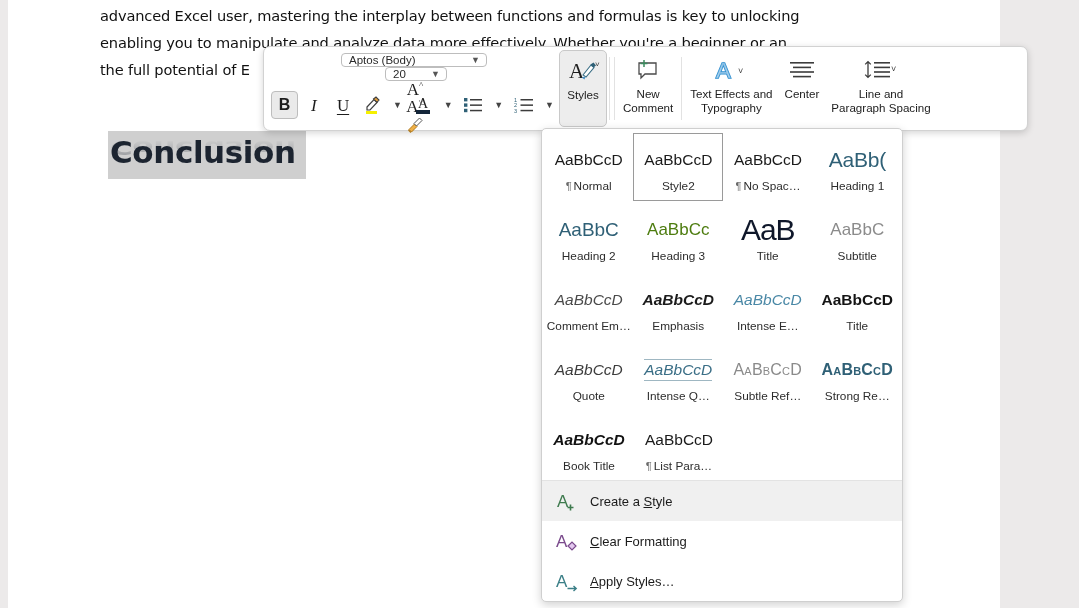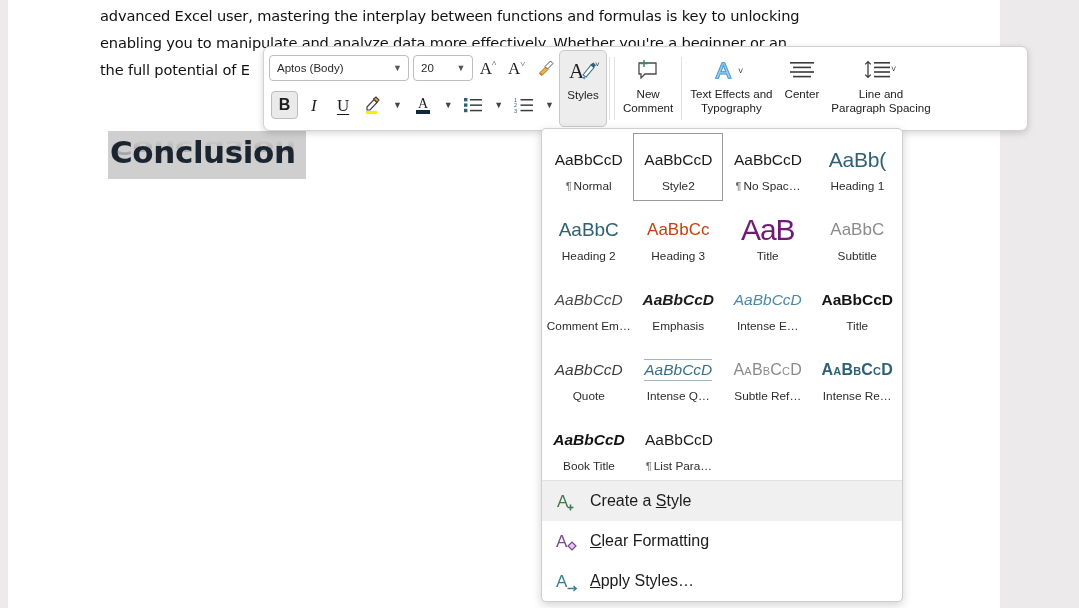--- a/index.html
+++ b/index.html
@@ -55,21 +55,21 @@
 
   
   #mini-toolbar{
     position:absolute;left:263px;top:46px;width:763px;height:83px;
     background:#ffffff;border:1px solid #d2d2d2;border-radius:7px;
     box-shadow:0 2px 7px rgba(0,0,0,.17);
     display:flex;align-items:stretch;
   }
   #tb-left{width:295px;padding:6px 0 0 5px;box-sizing:border-box;}
   .tb-row{display:flex;align-items:center;}
-  .tb-row.r1{height:30px;}
+  .tb-row.r1{height:30px;flex-direction:column;}
   .tb-row.r2{height:34px;margin-top:5px;}
 
   .combo{
     height:26px;border:1px solid #bdbdbd;border-radius:4px;background:#fff;
     display:flex;align-items:center;box-sizing:border-box;
   }
   .combo .val{
     font-size:11.5px;color:#2a2a2a;padding-left:7px;flex:1;white-space:nowrap;overflow:hidden;
   }
   .combo .caret{padding:0 6px 0 2px;color:#555;font-size:9px;line-height:1;}
@@ -126,42 +126,42 @@
   .gname{
     font-size:11.8px;color:#2c2c2c;white-space:nowrap;overflow:hidden;
     text-overflow:clip;max-width:88px;text-align:center;
   }
   .pilcrow{color:#6a6a6a;font-size:11px;margin-right:2px;}
 
   
   .p-normal{font-size:15.5px;}
   .p-h1{font-size:21px;color:#2f6076;letter-spacing:-.2px;}
   .p-h2{font-size:19px;color:#2f6076;}
-  .p-h3{font-size:17px;color:#c2410c;}
-  .p-title{font-size:30px;color:#701a75;letter-spacing:-1px;font-weight:400;}
+  .p-h3{font-size:17px;color:#4d7c0f;}
+  .p-title{font-size:30px;color:#0f172a;letter-spacing:-1px;font-weight:400;}
   .p-subtitle{font-size:17px;color:#8b8b8b;}
   .p-subtleem{font-style:italic;color:#4a4a4a;font-size:15.5px;}
   .p-emph{font-style:italic;color:#1b1b1b;font-size:15.5px;font-weight:bold;}
   .p-intenseem{font-style:italic;color:#4a88a6;font-size:15.5px;}
   .p-strong{font-weight:bold;color:#141414;font-size:15.5px;}
   .p-quote{font-style:italic;color:#3d3d3d;font-size:15.5px;}
   .p-iquote{font-style:italic;color:#3a6e86;font-size:15.5px;
             border-top:1px solid #9fb7c2;border-bottom:1px solid #9fb7c2;padding:1px 0;}
   .p-subref{font-variant:small-caps;color:#8a8a8a;font-size:16px;letter-spacing:.2px;}
   .p-intref{font-variant:small-caps;color:#2f6076;font-weight:bold;font-size:16px;letter-spacing:.2px;}
   .p-booktitle{font-weight:bold;font-style:italic;color:#121212;font-size:15.5px;}
   .p-listpara{font-size:15.5px;}
 
   .menu-sep{height:1px;background:#e3e3e3;margin:0;}
   .mitem{
     height:40px;display:flex;align-items:center;padding-left:14px;cursor:default;
   }
   .mitem.hover{background:#f0f0f0;}
   .mitem .micon{width:34px;display:flex;align-items:center;}
-  .mitem .mlabel{font-size:16px;color:#1b1b1b;}
+  .mitem .mlabel{font-size:13px;color:#1b1b1b;}
   .mlabel u{text-decoration:underline;}
 </style>
 </head>
 <body>
 
 <div id="page">
 
   <div id="doc-text">
     <div>advanced Excel user, mastering the interplay between functions and formulas is key to unlocking</div>
     <div><span>enabling you to manipulate and </span><span class="squig">analyze</span><span> data more effectively. Whether </span><span class="squig-blue">you're</span><span> a beginner or an</span></div>
@@ -431,21 +431,21 @@
         <div class="gcell">
           <div class="gprev">
             <span class="p-subref">AaBbCcD</span>
           </div>
           <div class="gname"><span>Subtle Ref…</span></div>
         </div>
         <div class="gcell">
           <div class="gprev">
             <span class="p-intref">AaBbCcD</span>
           </div>
-          <div class="gname"><span>Intense Re…</span></div>
+          <div class="gname"><span>Strong Re…</span></div>
         </div>
       </div>
       <div class="grow">
         <div class="gcell">
           <div class="gprev">
             <span class="p-booktitle">AaBbCcD</span>
           </div>
           <div class="gname"><span>Book Title</span></div>
         </div>
         <div class="gcell">

